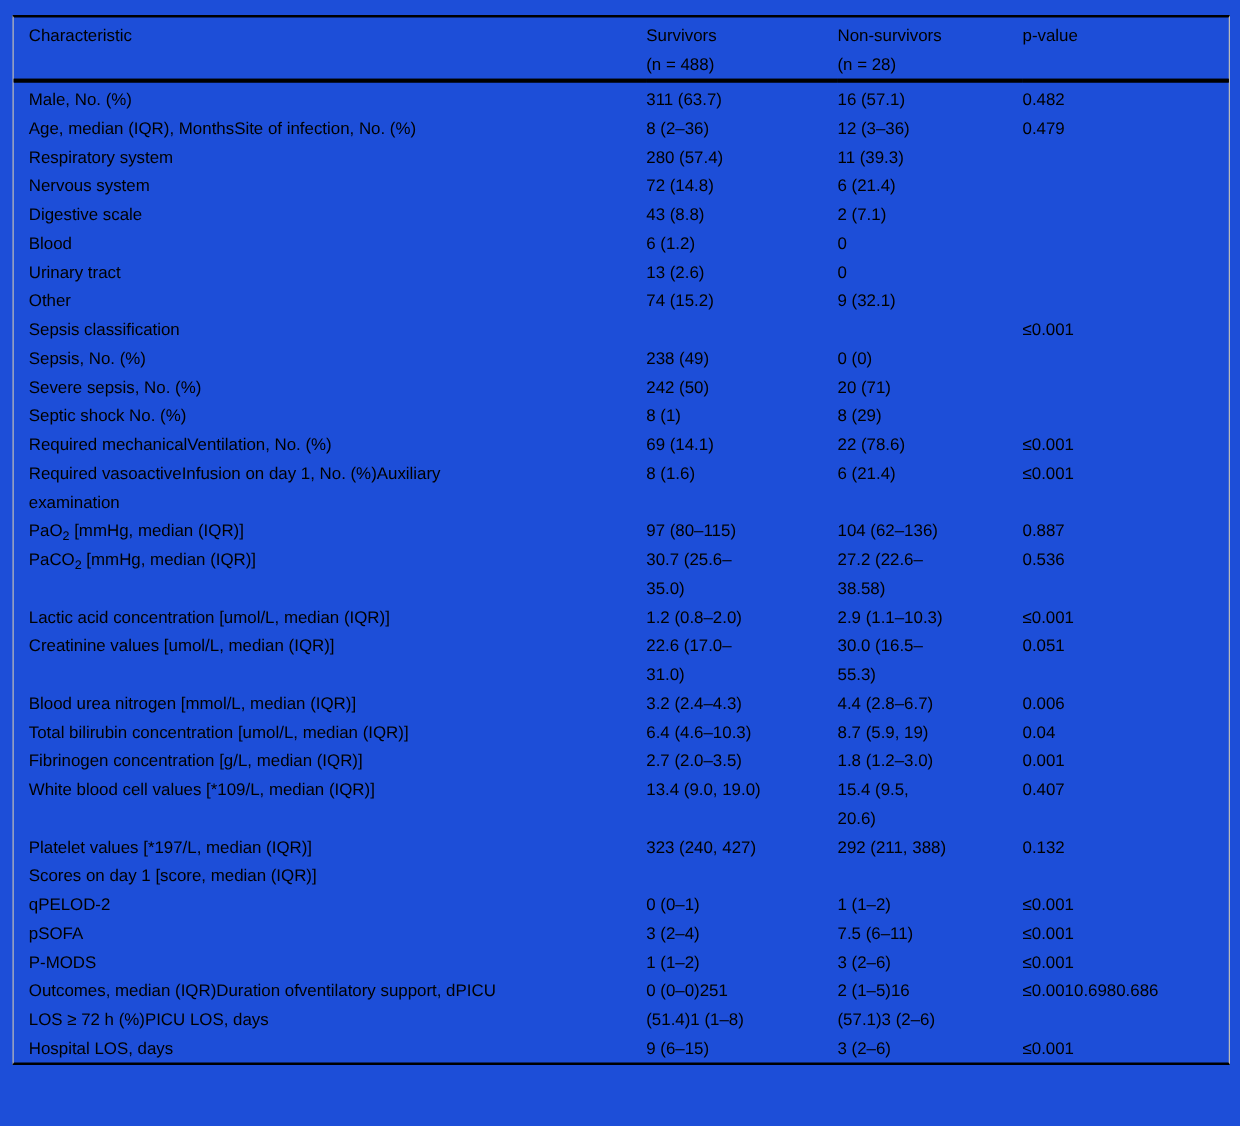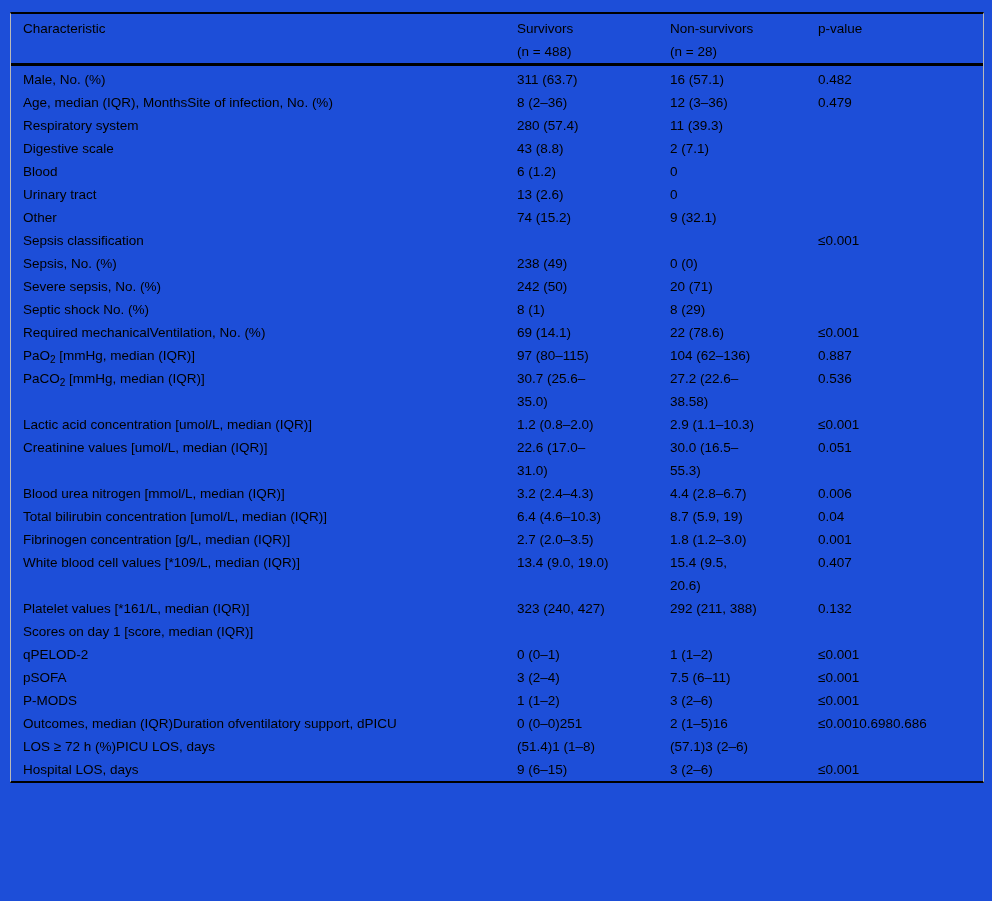--- a/index.html
+++ b/index.html
@@ -110,20 +110,26 @@
             <td class="col-nonsurv">12 (3–36)</td>
             <td class="col-pval">0.479</td>
           </tr>
           <tr>
             <td class="col-label">Respiratory system</td>
             <td class="col-surv">280 (57.4)</td>
             <td class="col-nonsurv">11 (39.3)</td>
             <td class="col-pval"></td>
           </tr>
           <tr>
+            <td class="col-label">Nervous system</td>
+            <td class="col-surv">72 (14.8)</td>
+            <td class="col-nonsurv">6 (21.4)</td>
+            <td class="col-pval"></td>
+          </tr>
+          <tr>
             <td class="col-label">Digestive scale</td>
             <td class="col-surv">43 (8.8)</td>
             <td class="col-nonsurv">2 (7.1)</td>
             <td class="col-pval"></td>
           </tr>
           <tr>
             <td class="col-label">Blood</td>
             <td class="col-surv">6 (1.2)</td>
             <td class="col-nonsurv">0</td>
             <td class="col-pval"></td>
@@ -161,20 +167,27 @@
           <tr>
             <td class="col-label">Septic shock No. (%)</td>
             <td class="col-surv">8 (1)</td>
             <td class="col-nonsurv">8 (29)</td>
             <td class="col-pval"></td>
           </tr>
           <tr>
             <td class="col-label">Required mechanicalVentilation, No. (%)</td>
             <td class="col-surv">69 (14.1)</td>
             <td class="col-nonsurv">22 (78.6)</td>
+            <td class="col-pval">≤0.001</td>
+          </tr>
+          <tr>
+            <td class="col-label">Required vasoactiveInfusion on day 1, No. (%)Auxiliary
+examination</td>
+            <td class="col-surv">8 (1.6)</td>
+            <td class="col-nonsurv">6 (21.4)</td>
             <td class="col-pval">≤0.001</td>
           </tr>
           <tr>
             <td class="col-label">PaO<sub>2</sub> [mmHg, median (IQR)]</td>
             <td class="col-surv">97 (80–115)</td>
             <td class="col-nonsurv">104 (62–136)</td>
             <td class="col-pval">0.887</td>
           </tr>
           <tr>
             <td class="col-label">PaCO<sub>2</sub> [mmHg, median (IQR)]</td>
@@ -217,21 +230,21 @@
             <td class="col-pval">0.001</td>
           </tr>
           <tr>
             <td class="col-label">White blood cell values [*109/L, median (IQR)]</td>
             <td class="col-surv">13.4 (9.0, 19.0)</td>
             <td class="col-nonsurv">15.4 (9.5,
 20.6)</td>
             <td class="col-pval">0.407</td>
           </tr>
           <tr>
-            <td class="col-label">Platelet values [*161/L, median (IQR)]</td>
+            <td class="col-label">Platelet values [*197/L, median (IQR)]</td>
             <td class="col-surv">323 (240, 427)</td>
             <td class="col-nonsurv">292 (211, 388)</td>
             <td class="col-pval">0.132</td>
           </tr>
           <tr>
             <td class="col-label">Scores on day 1 [score, median (IQR)]</td>
             <td class="col-surv"></td>
             <td class="col-nonsurv"></td>
             <td class="col-pval"></td>
           </tr>

